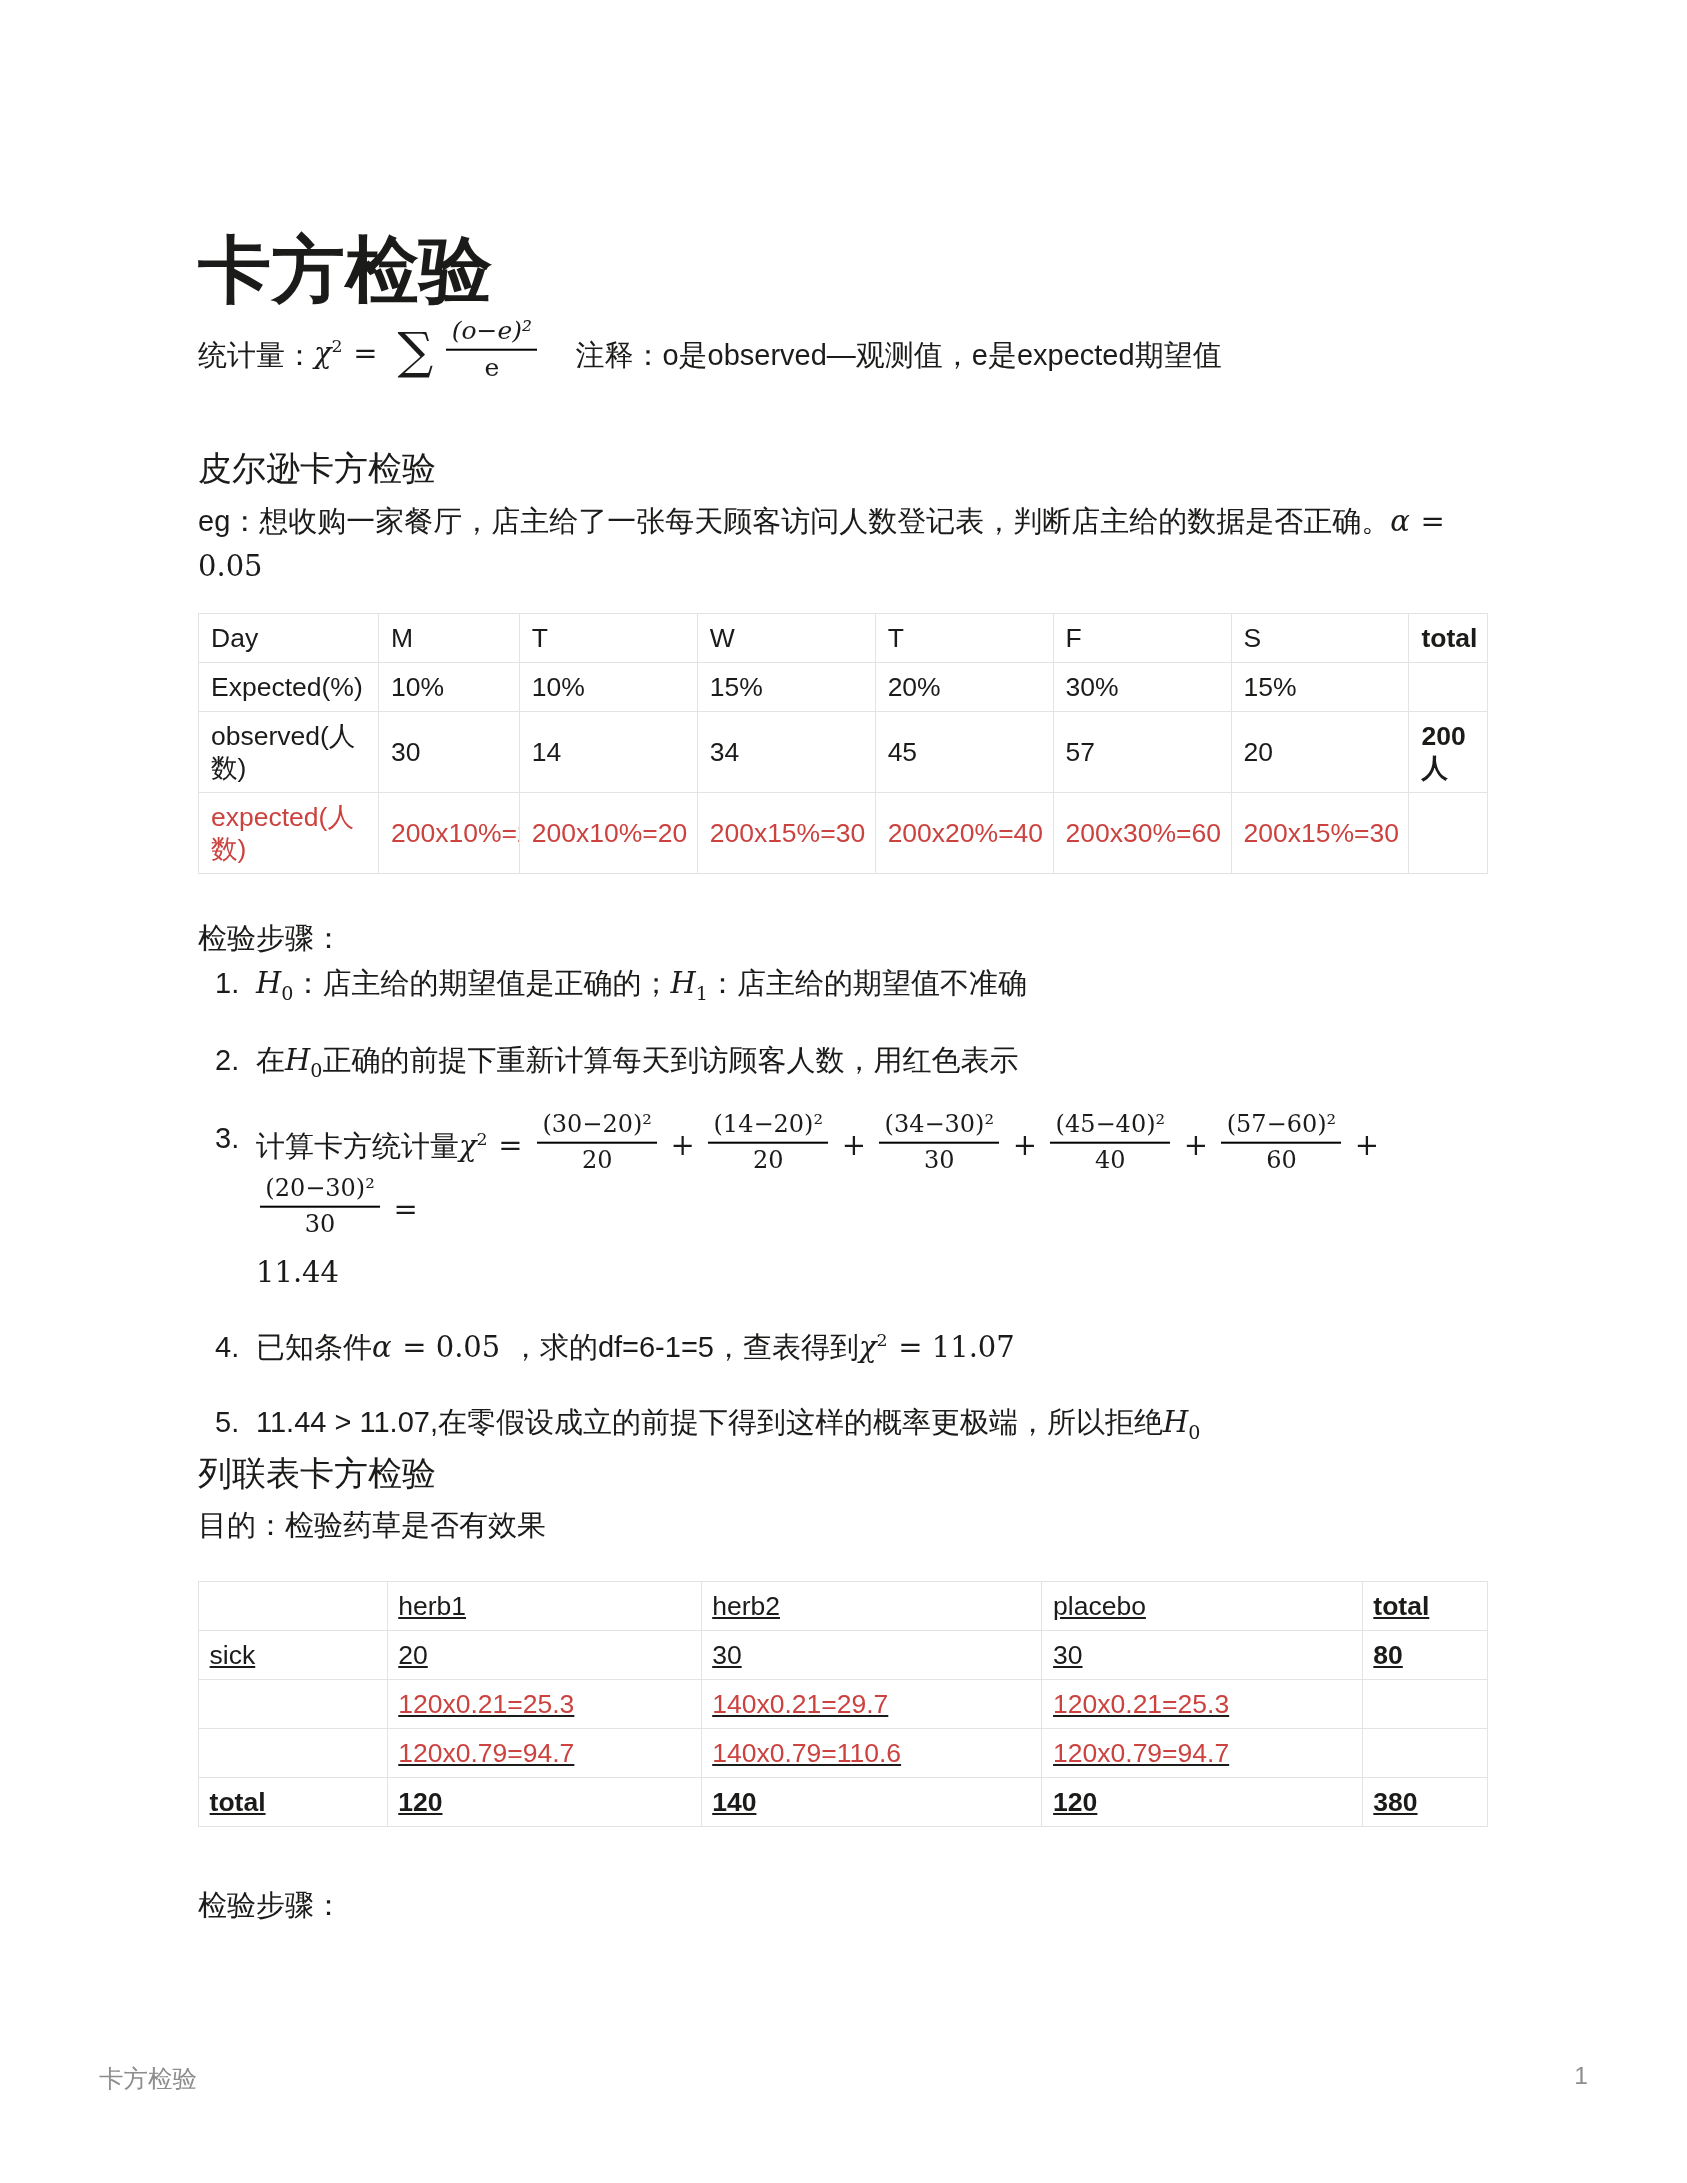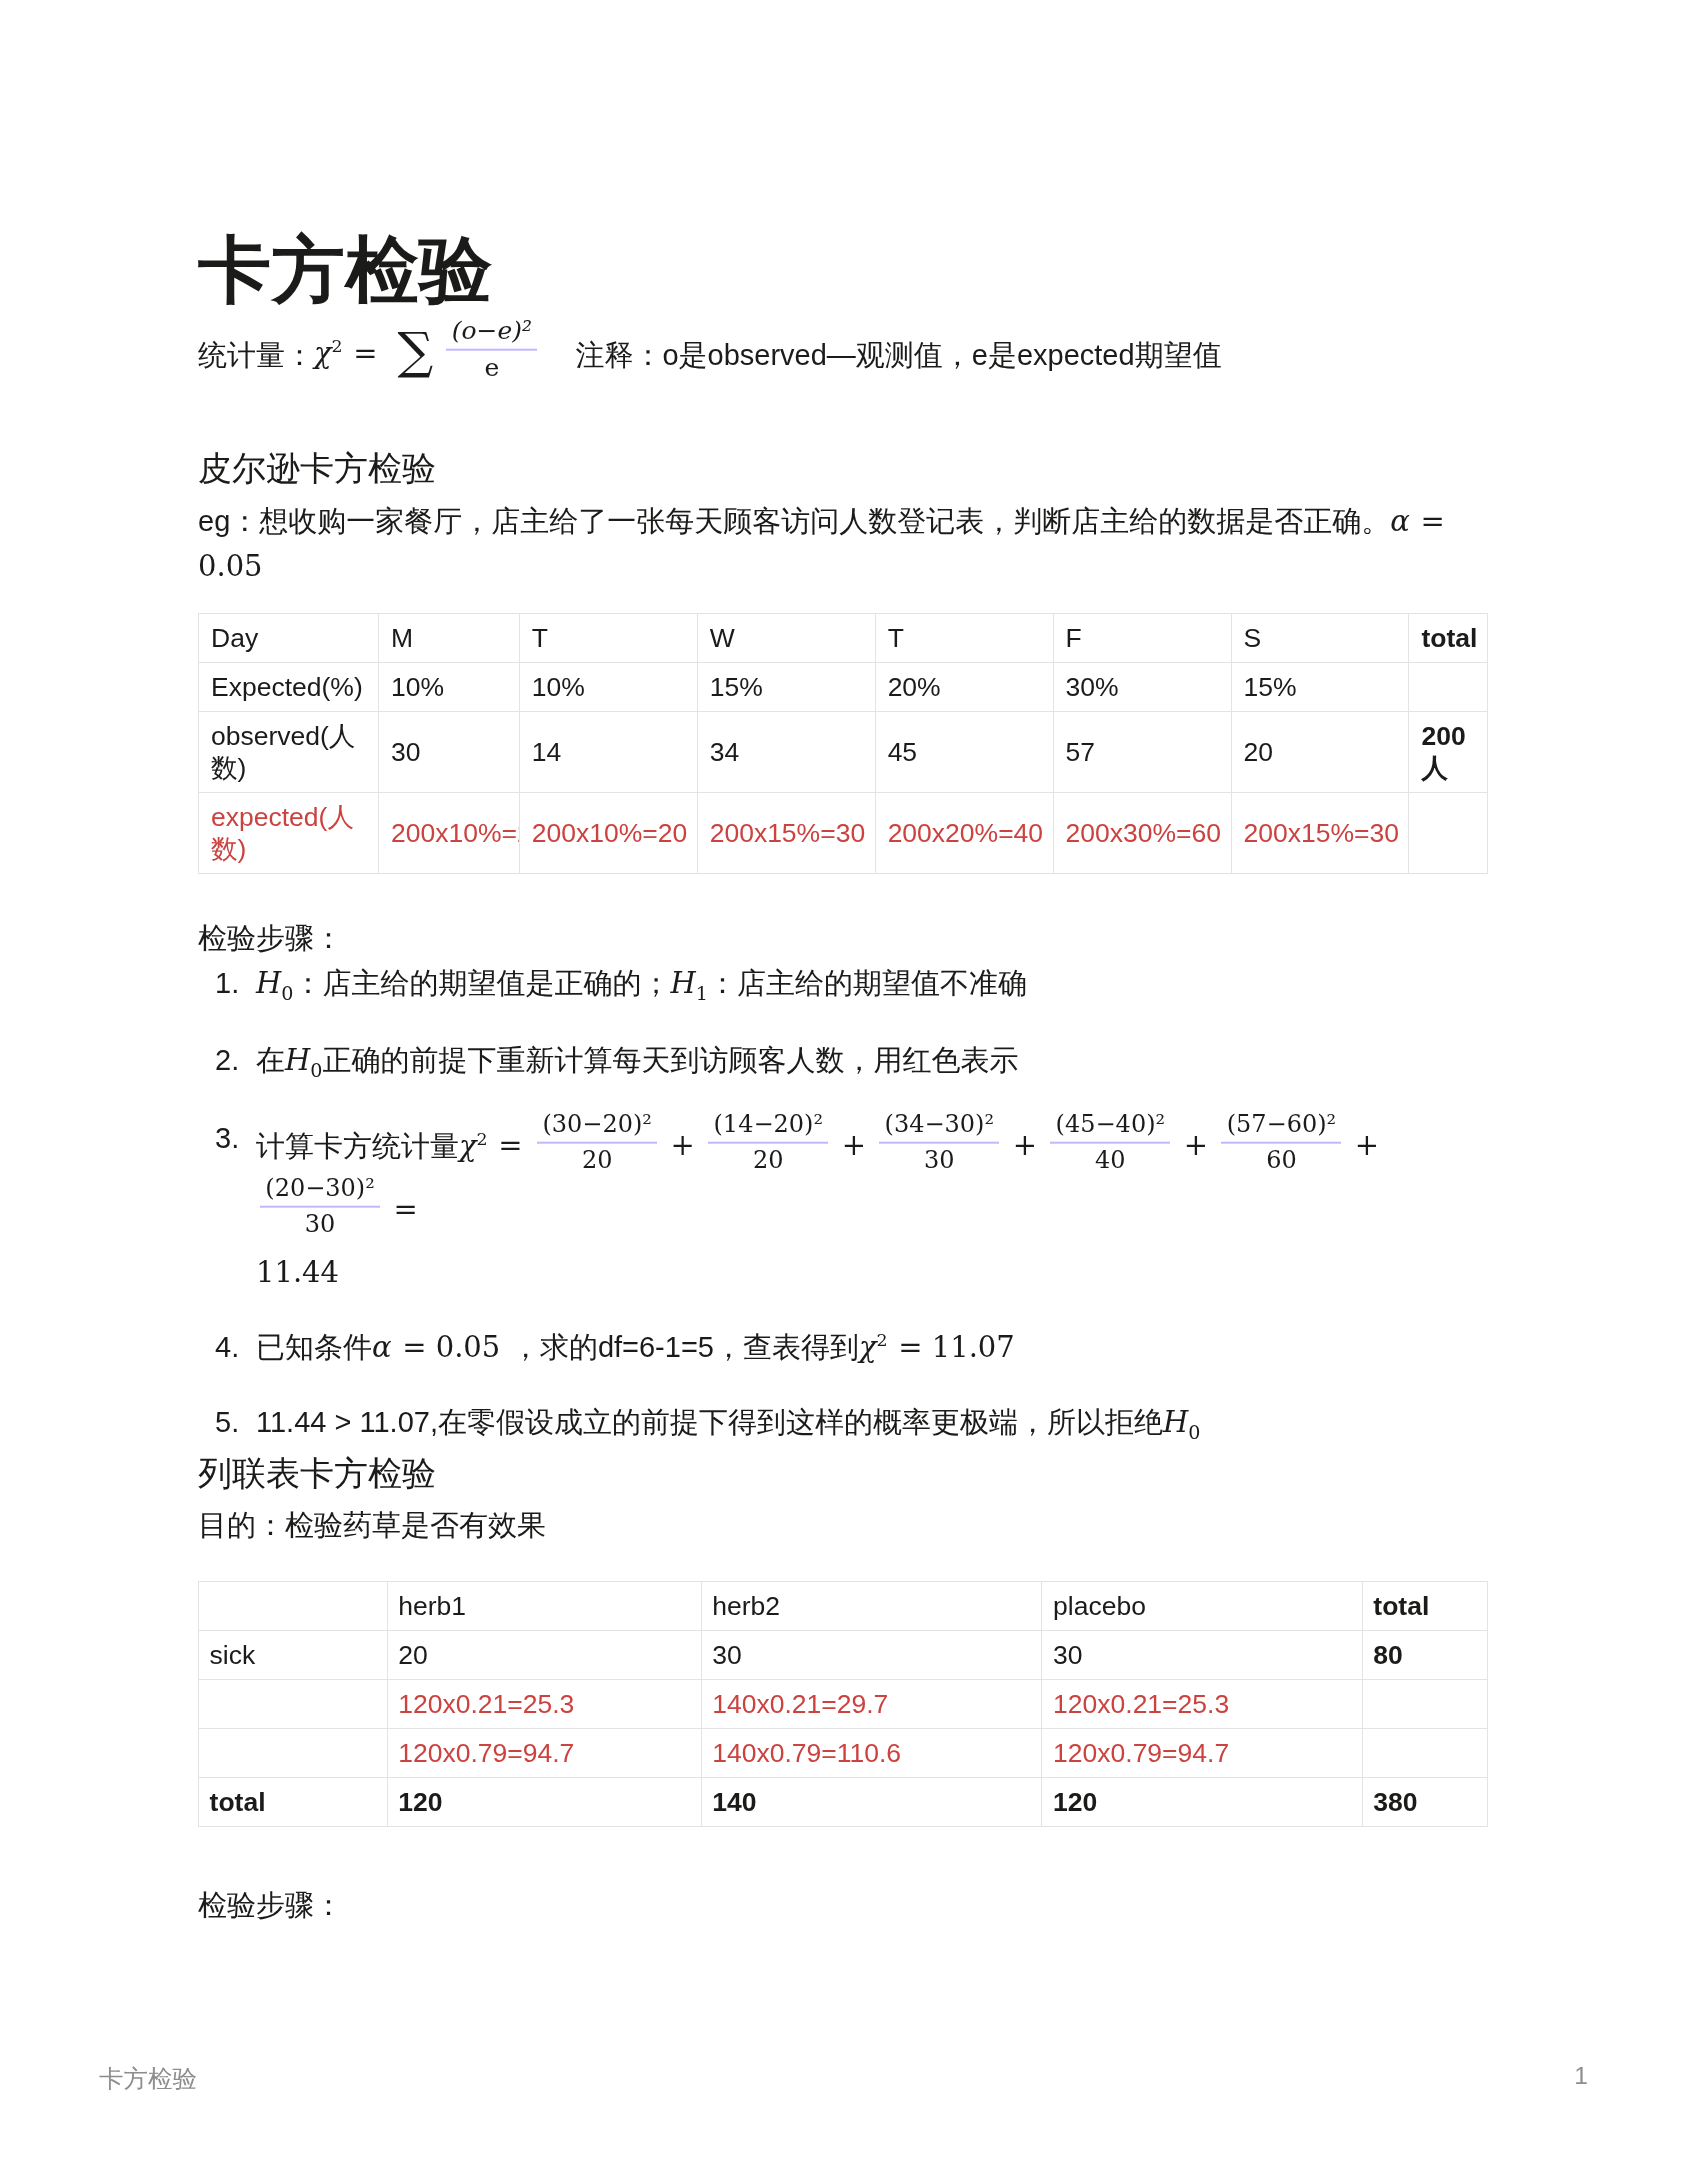--- a/index.html
+++ b/index.html
@@ -30,41 +30,41 @@
   .msub{font-size:0.66em;}
   .msup{font-size:0.6em;}
   .eq{margin:0 10.6px;}
   .op{margin:0 9.3px;font-family:"DejaVu Serif","Liberation Serif",serif;}
   .sum-sym{font-size:50px;line-height:1;margin:0 9.3px;vertical-align:middle;display:inline-block;transform:translateY(-4px);}
   .frac{
     display:inline-flex;flex-direction:column;align-items:center;
     vertical-align:middle;font-family:"DejaVu Serif","Liberation Serif",serif;
     font-size:24px;line-height:1.15;margin:0 4px;transform:translateY(-5.3px);
   }
-  .frac .num{padding:0 5.3px 3.3px;border-bottom:2px solid #c4b5fd;}
+  .frac .num{padding:0 5.3px 3.3px;border-bottom:2px solid #000000;}
   .frac .den{padding-top:3.3px;}
   .frac-lg{font-size:25px;}
   .it .num{font-style:italic;}
   .note-gap{margin-left:34px;}
   
   .steps-list{top:961px;list-style:none;margin:0;padding:0 0 0 17px;font-size:29px;}
   .steps-list li{display:flex;margin-bottom:30px;line-height:1.55;}
   .li-num{width:41px;flex:none;}
   .li-body{flex:1;}
   .result-line{margin-top:6.6px;}
   
   table.data-table{border-collapse:collapse;table-layout:fixed;font-size:26.5px;color:#1b1b1a;border-radius:8px;}
   .data-table td{
     border:1.3px solid #e3e3e1;
     padding:8px 10.6px;vertical-align:middle;line-height:32px;
     white-space:nowrap;overflow:hidden;
   }
   .table-1{top:613px;}
   .table-1 td{padding:8px 12px;}
-  .table-2{top:1581px;}
+  .table-2{top:1581px;text-decoration:underline;}
   .wrap{white-space:normal !important;}
   .bold{font-weight:700;}
   .red-row td{color:#cb423f;}
   .bold-row td{font-weight:700;}
   
   .footer-left{position:absolute;left:99px;top:2062px;font-size:24.5px;color:#8d8d8d;}
   .footer-right{position:absolute;right:99px;top:2062px;font-size:24.5px;color:#8d8d8d;}
 </style>
 </head>
 <body>

